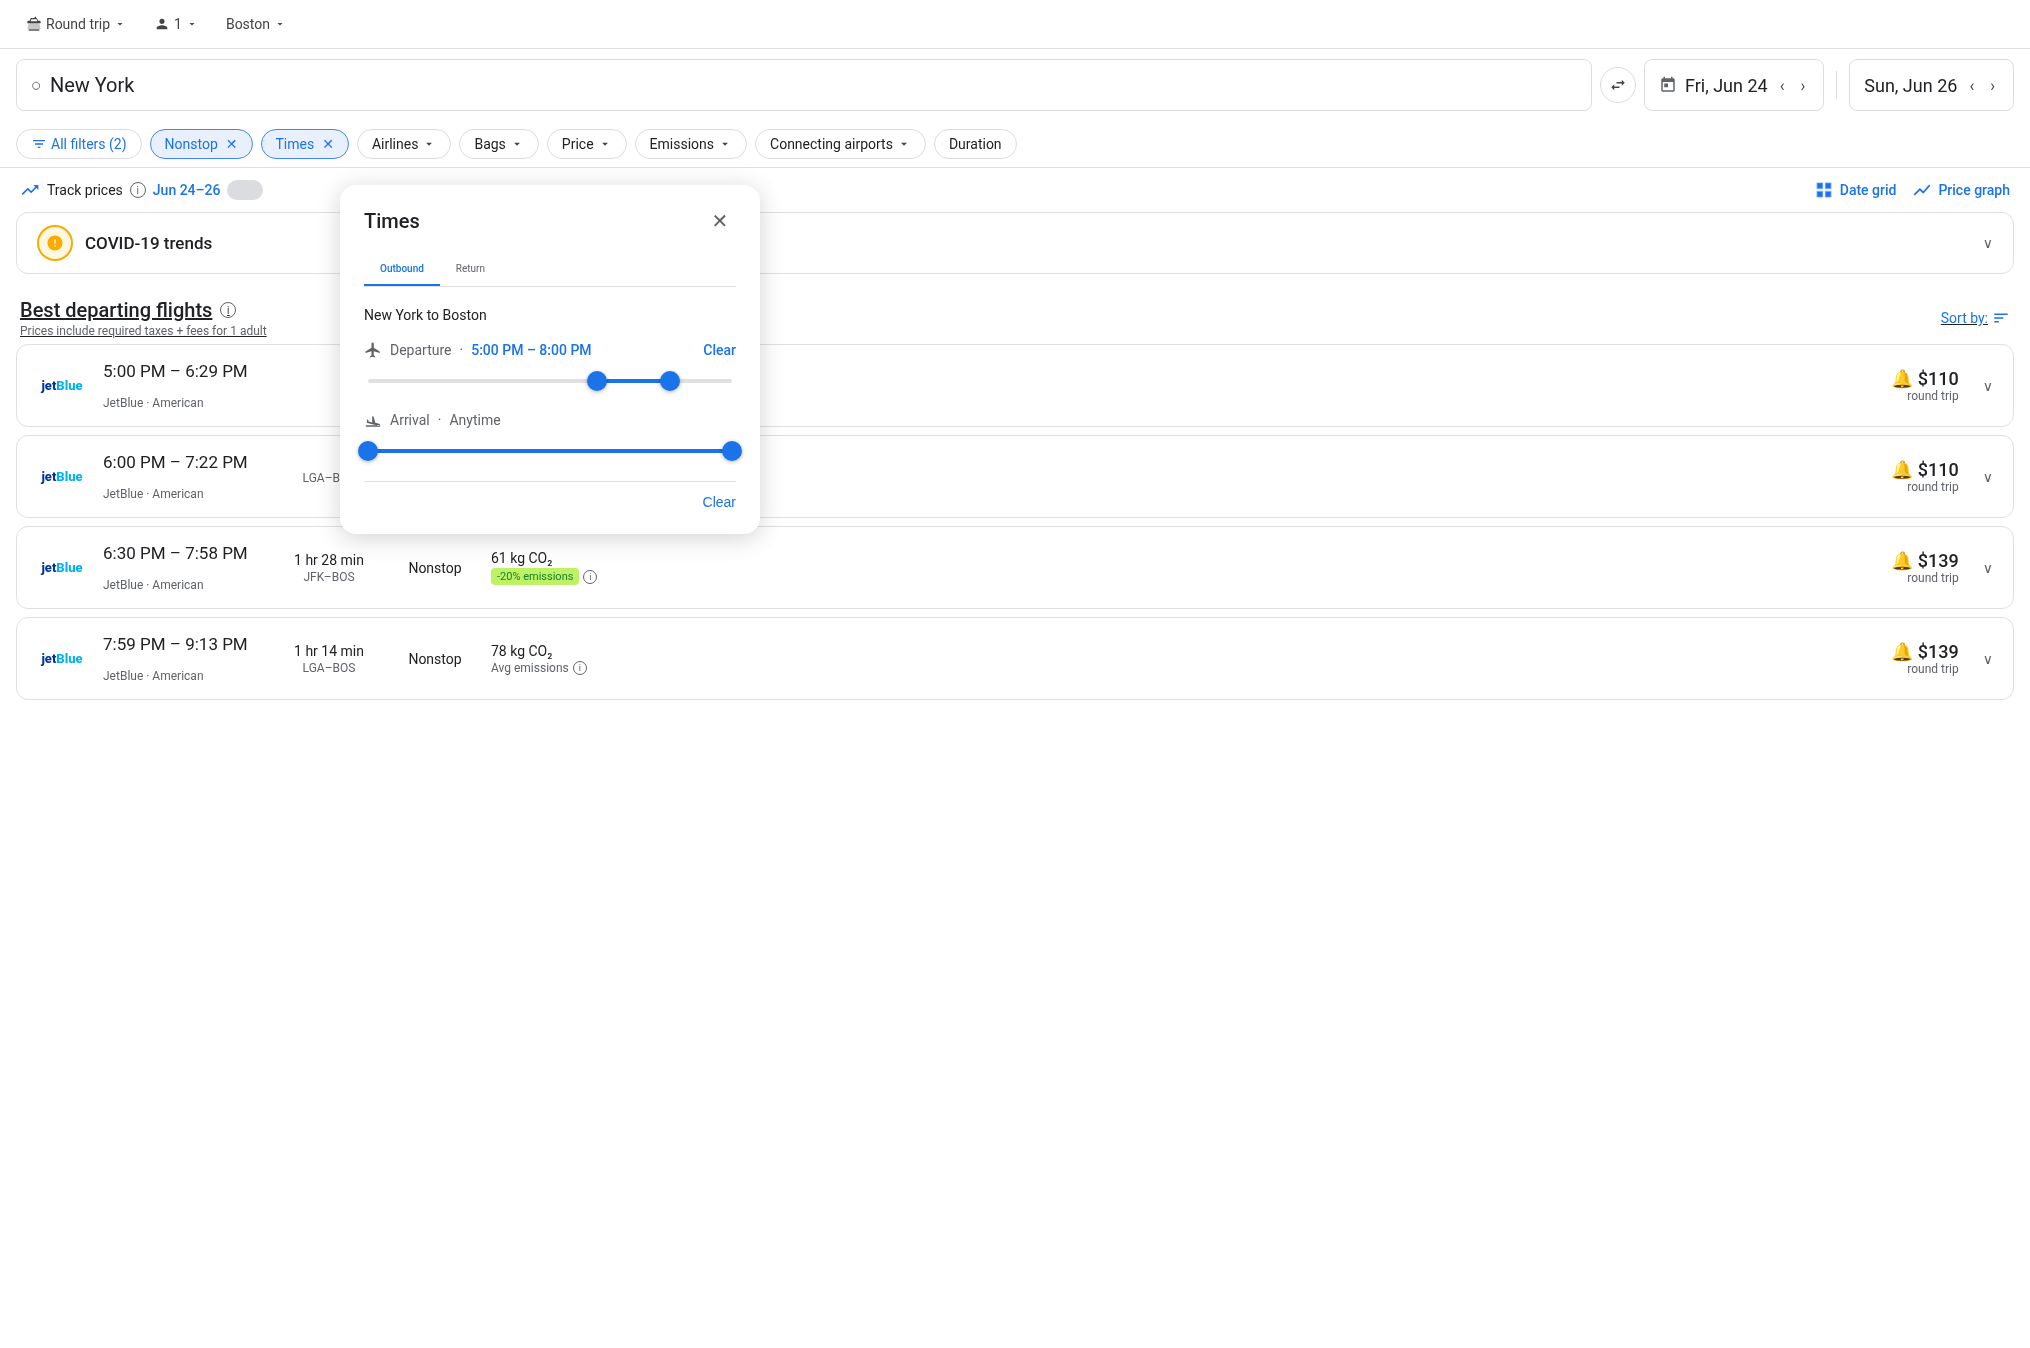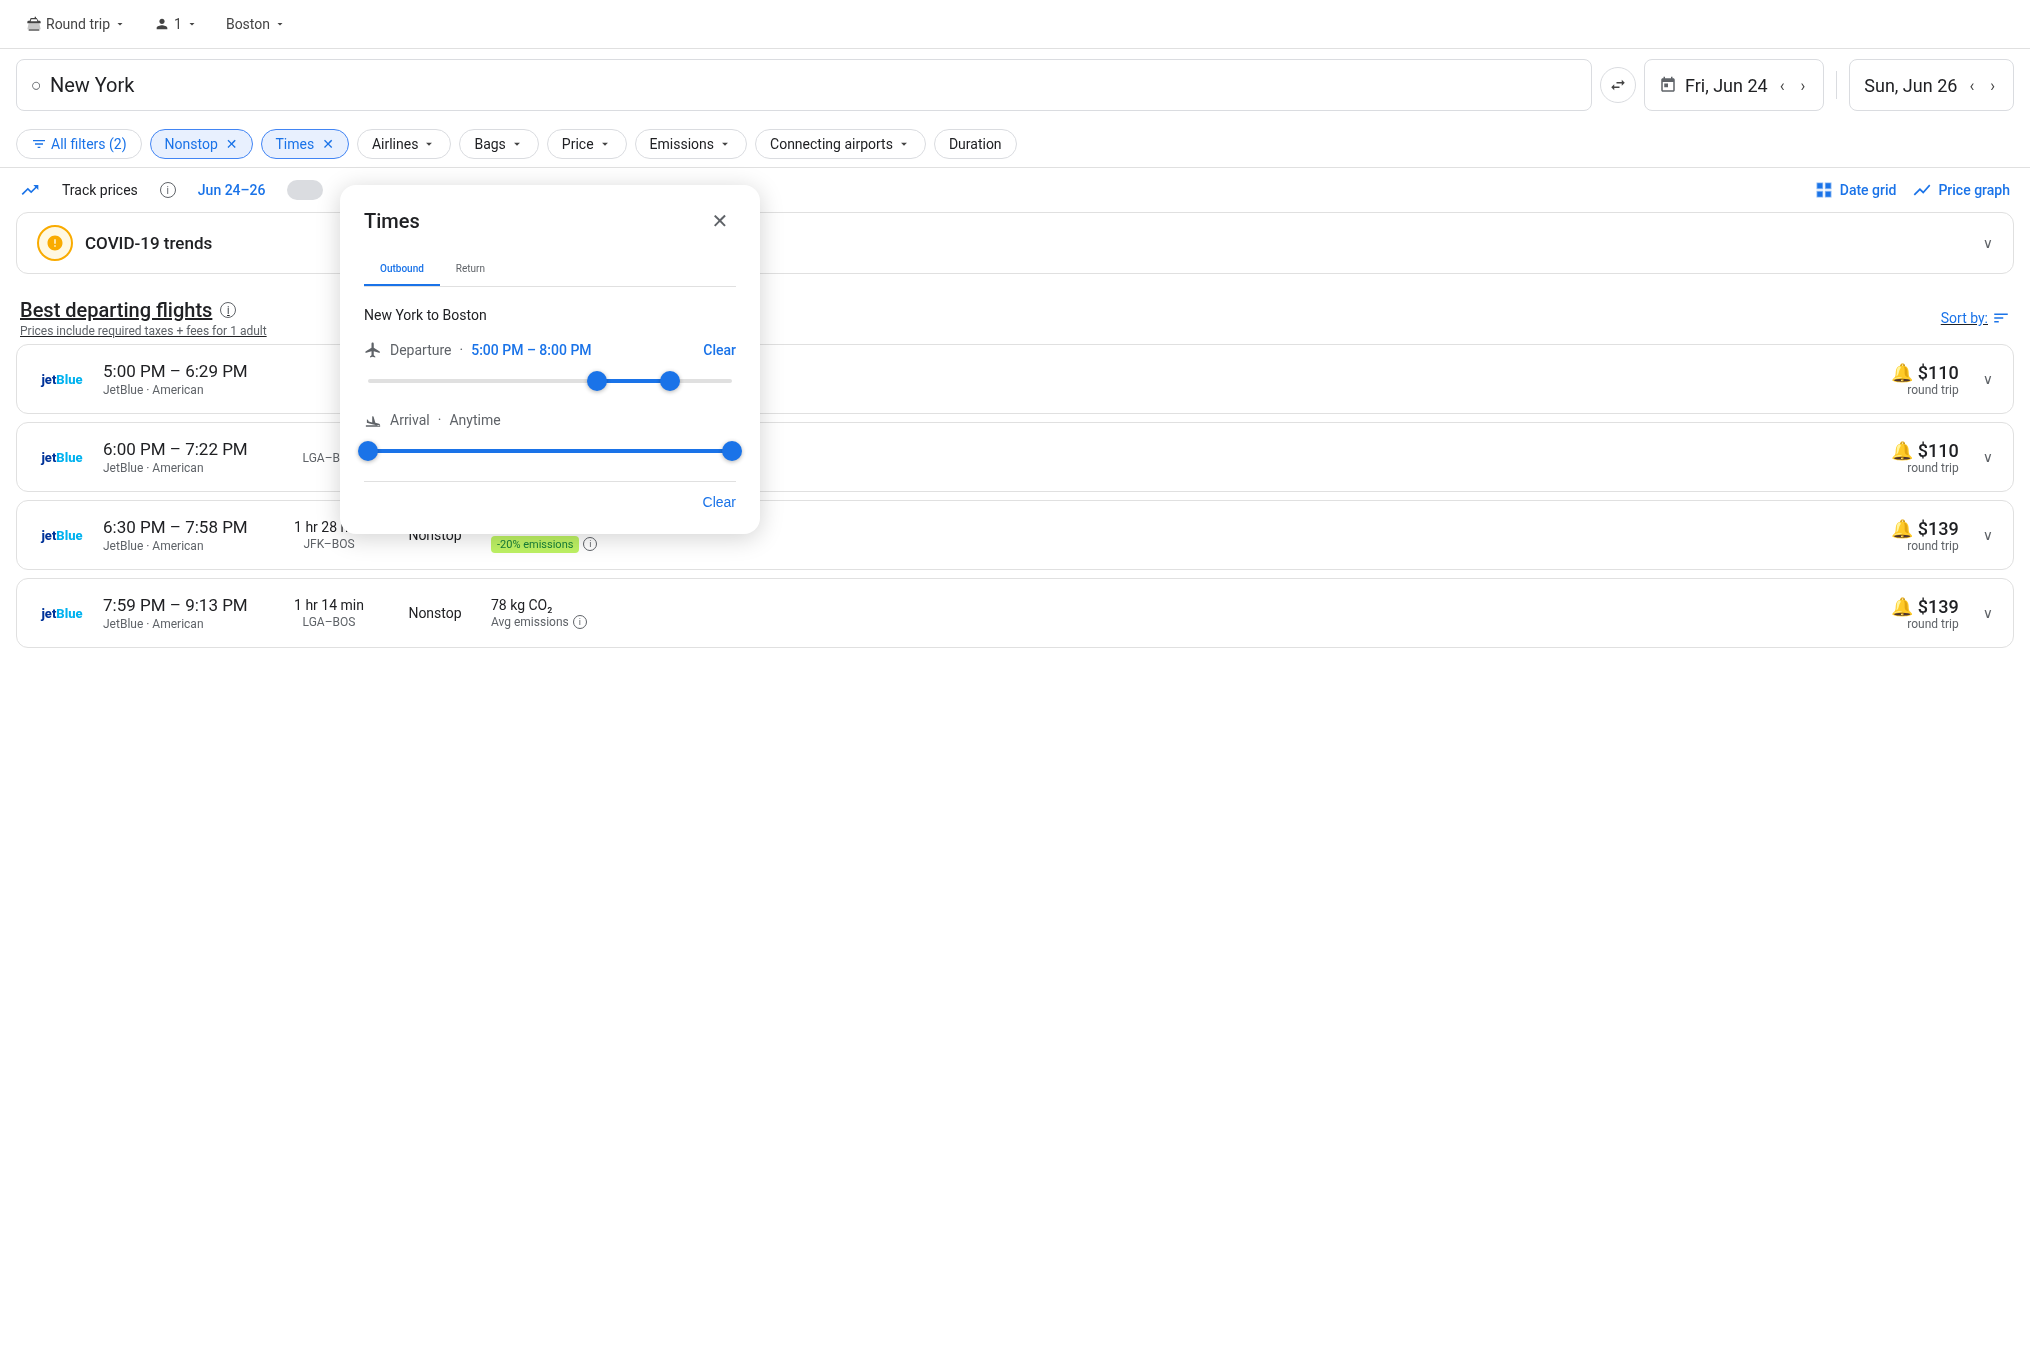--- a/index.html
+++ b/index.html
@@ -24,21 +24,21 @@
 
     
     .filter-row { display: flex; align-items: center; gap: 8px; padding: 8px 16px; overflow-x: auto; border-bottom: 1px solid #e0e0e0; position: relative; }
     .filter-chip { display: flex; align-items: center; gap: 4px; border: 1px solid #dadce0; border-radius: 20px; padding: 6px 14px; cursor: pointer; font-size: 14px; color: #202124; white-space: nowrap; background: #fff; }
     .filter-chip.active { background: #e8f0fe; border-color: #4285f4; color: #1a73e8; }
     .filter-chip .close-x { margin-left: 4px; font-size: 14px; color: #1a73e8; }
     .all-filters { display: flex; align-items: center; gap: 4px; color: #1a73e8; border: 1px solid #dadce0; border-radius: 20px; padding: 6px 14px; cursor: pointer; font-size: 14px; background: #fff; }
 
     
     .tools-row { display: flex; align-items: center; justify-content: space-between; padding: 12px 20px; }
-    .track-prices { display: flex; align-items: center; gap: 22px; font-size: 14px; color: #202124; }
+    .track-prices { display: flex; align-items: center; gap: 7px; font-size: 14px; color: #202124; }
     .date-range-label { color: #1a73e8; font-weight: 500; }
     .right-tools { display: flex; align-items: center; gap: 16px; }
     .tool-btn { display: flex; align-items: center; gap: 6px; color: #1a73e8; cursor: pointer; font-size: 14px; font-weight: 500; }
     .toggle-switch { width: 36px; height: 20px; background: #dadce0; border-radius: 10px; position: relative; cursor: pointer; }
 
     
     .covid-banner { display: flex; align-items: center; margin: 0 16px 8px; border: 1px solid #e0e0e0; border-radius: 12px; padding: 12px 20px; gap: 12px; cursor: pointer; }
     .covid-icon { width: 36px; height: 36px; background: #fff8e1; border-radius: 50%; display: flex; align-items: center; justify-content: center; border: 2px solid #f9ab00; flex-shrink: 0; }
     .covid-text { font-size: 17px; color: #202124; font-weight: 500; flex: 1; }
     .expand-icon { color: #5f6368; }
@@ -48,21 +48,21 @@
     .flights-header { display: flex; align-items: center; justify-content: space-between; padding: 16px 4px 6px; text-decoration: underline; }
     .flights-title { font-size: 20px; font-weight: 500; color: #202124; display: flex; align-items: center; gap: 8px; }
     .flights-subtitle { font-size: 12px; color: #5f6368; margin-top: 2px; }
     .sort-btn { display: flex; align-items: center; gap: 4px; color: #1a73e8; cursor: pointer; font-size: 14px; }
 
     
     .flight-row { display: flex; align-items: center; border: 1px solid #e0e0e0; border-radius: 12px; margin-bottom: 8px; padding: 16px 20px; gap: 16px; cursor: pointer; }
     .airline-logo { font-size: 11px; font-weight: 700; color: #0060af; width: 50px; flex-shrink: 0; text-align: center; }
     .flight-times { min-width: 160px; }
     .flight-time { font-size: 17px; font-weight: 400; color: #202124; }
-    .flight-airline { font-size: 12px; color: #5f6368; margin-top: 2px; }
+    .flight-airline { font-size: 12px; color: #5f6368; margin-top: 15px; }
     .flight-duration { min-width: 100px; text-align: center; }
     .duration-text { font-size: 14px; color: #202124; }
     .route-text { font-size: 12px; color: #5f6368; margin-top: 2px; }
     .flight-stops { min-width: 80px; text-align: center; font-size: 14px; color: #202124; }
     .emissions-col { min-width: 120px; }
     .emissions-text { font-size: 14px; color: #202124; }
     .emissions-sub { font-size: 12px; color: #5f6368; display: flex; align-items: center; gap: 4px; margin-top: 2px; }
     .emissions-badge { background: #bef264; color: #188038; font-size: 11px; padding: 2px 6px; border-radius: 4px; }
     .price-col { text-align: right; margin-left: auto; }
     .price-value { font-size: 18px; font-weight: 500; color: #202124; }

